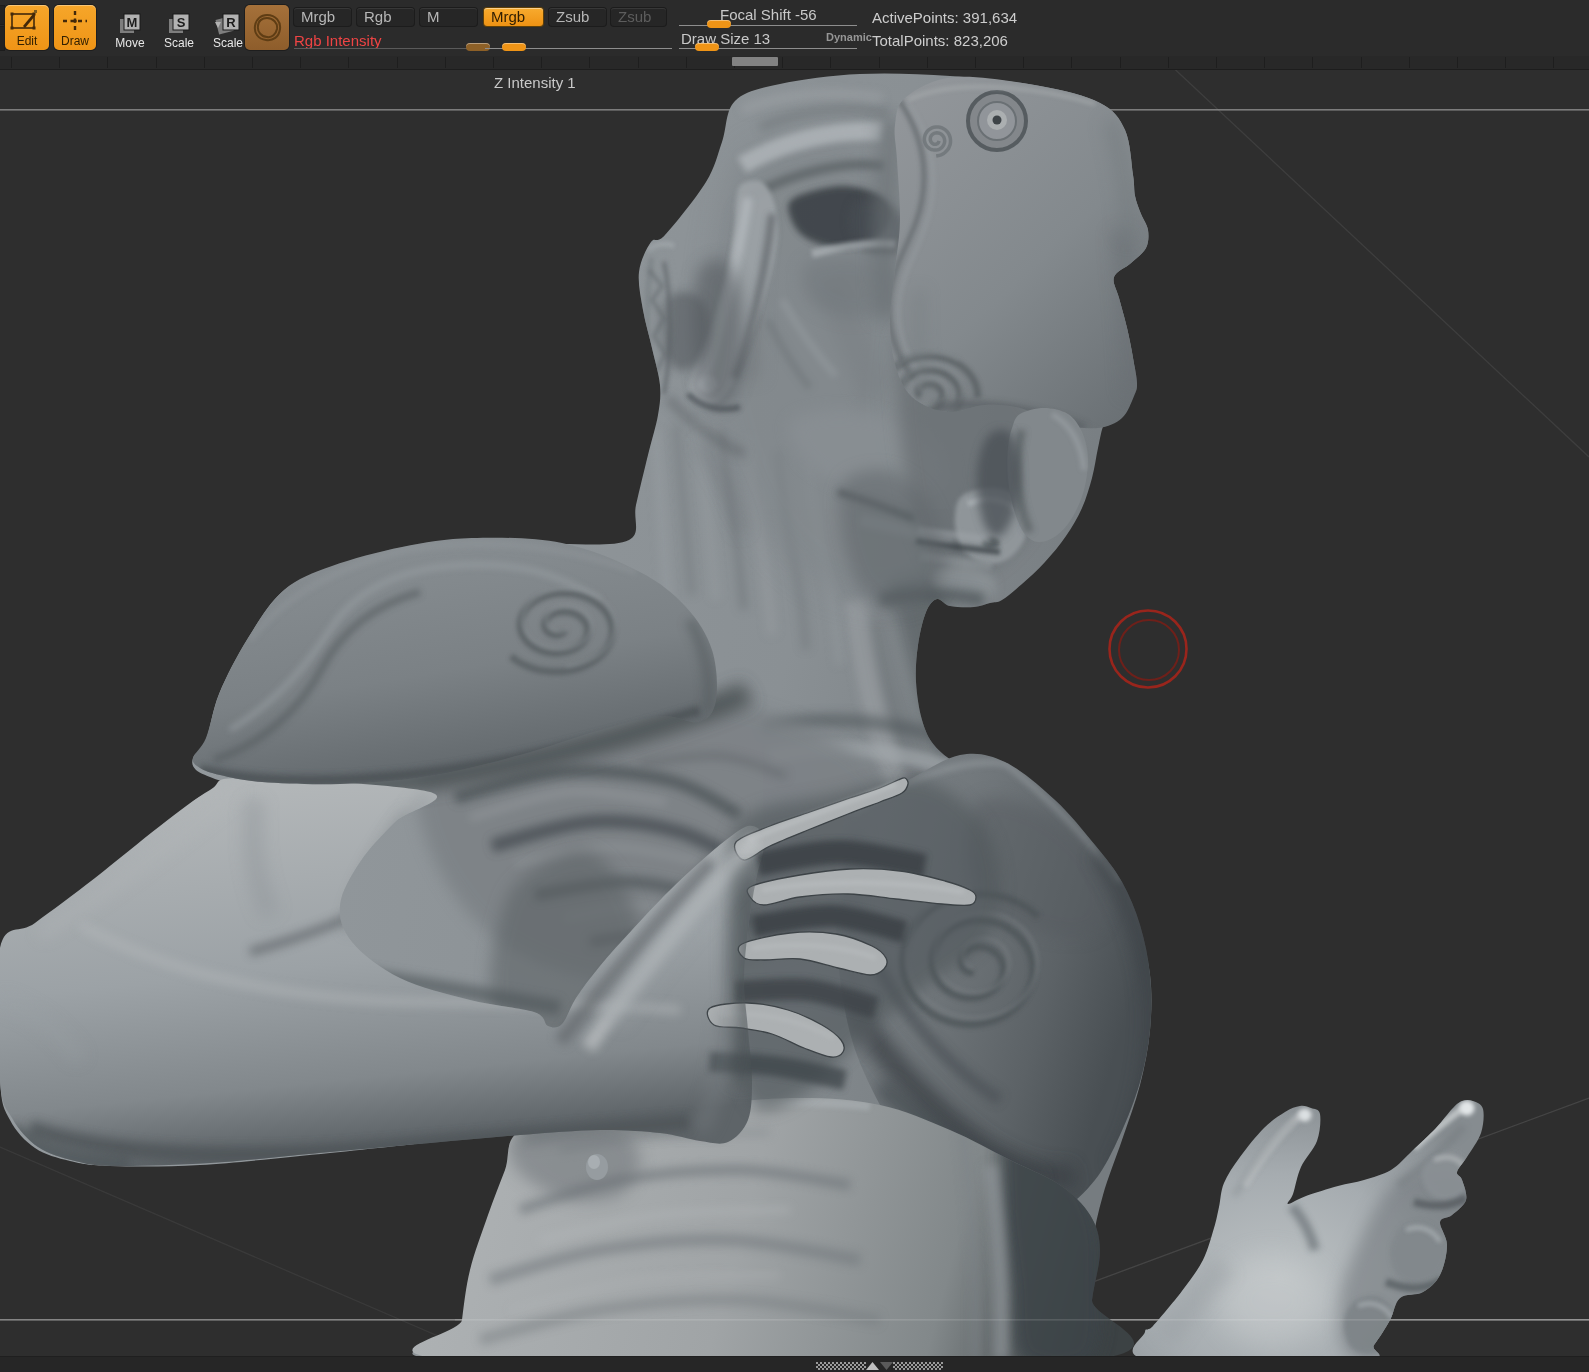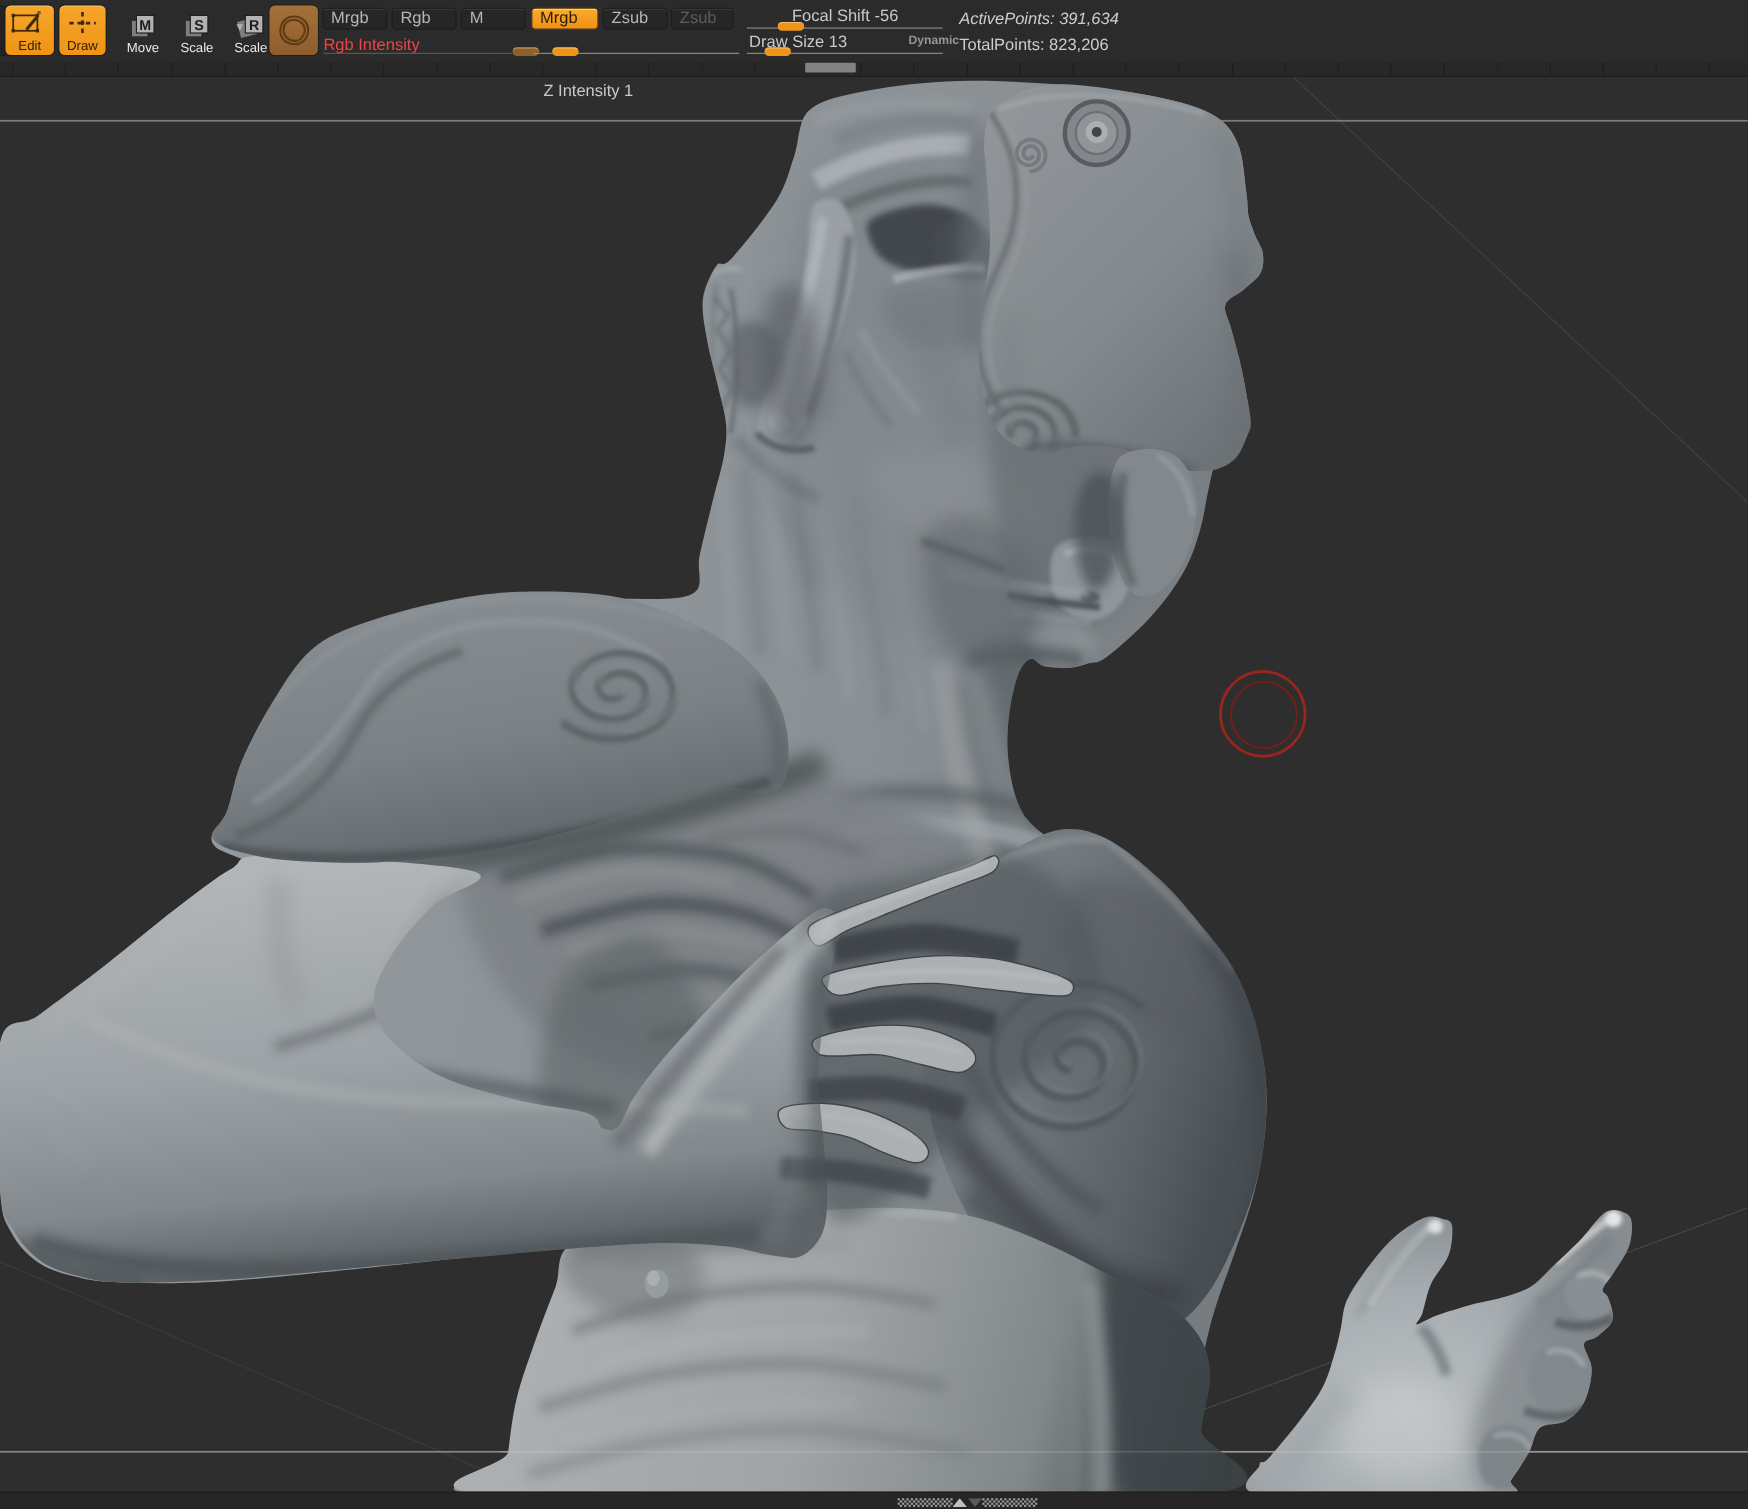--- a/index.html
+++ b/index.html
@@ -371,21 +371,21 @@
   <div class="slabel" style="left:294px;top:32px;color:#ef4444;">Rgb Intensity</div>
   <div class="track" style="left:294px;top:48px;width:188px;background:#5a5a5a;"></div>
   <div class="handle" style="left:466px;top:43px;background:#8d6027;"></div>
   <div class="slabel" style="left:494px;top:30px;margin-top:44px;">Z Intensity 1</div>
   <div class="track" style="left:485px;top:48px;width:187px;"></div>
   <div class="handle" style="left:502px;top:43px;"></div>
   <div class="slabel" style="left:681px;top:30px;">Draw Size 13</div>
   <div class="track" style="left:679px;top:48px;width:178px;"></div>
   <div class="handle" style="left:695px;top:43px;"></div>
   <div style="position:absolute;left:826px;top:31px;font-size:11px;font-weight:bold;color:#969696;">Dynamic</div>
-  <div class="slabel" style="left:872px;top:9px;color:#cdcdcd;font-style:italic;">ActivePoints: 391,634</div>
+  <div class="slabel" style="left:872px;top:9px;color:#cdcdcd;">ActivePoints: 391,634</div>
   <div class="slabel" style="left:872px;top:32px;color:#cdcdcd;">TotalPoints: 823,206</div>
 </div>
 <div id="tray">
   <div id="trayseg">
       <div style="position:absolute;left:11.0px;top:1px;width:1px;height:11px;background:#1e1e1e"></div>
       <div style="position:absolute;left:59.2px;top:1px;width:1px;height:11px;background:#1e1e1e"></div>
       <div style="position:absolute;left:107.4px;top:1px;width:1px;height:11px;background:#1e1e1e"></div>
       <div style="position:absolute;left:155.6px;top:1px;width:1px;height:11px;background:#1e1e1e"></div>
       <div style="position:absolute;left:203.8px;top:1px;width:1px;height:11px;background:#1e1e1e"></div>
       <div style="position:absolute;left:252.0px;top:1px;width:1px;height:11px;background:#1e1e1e"></div>

